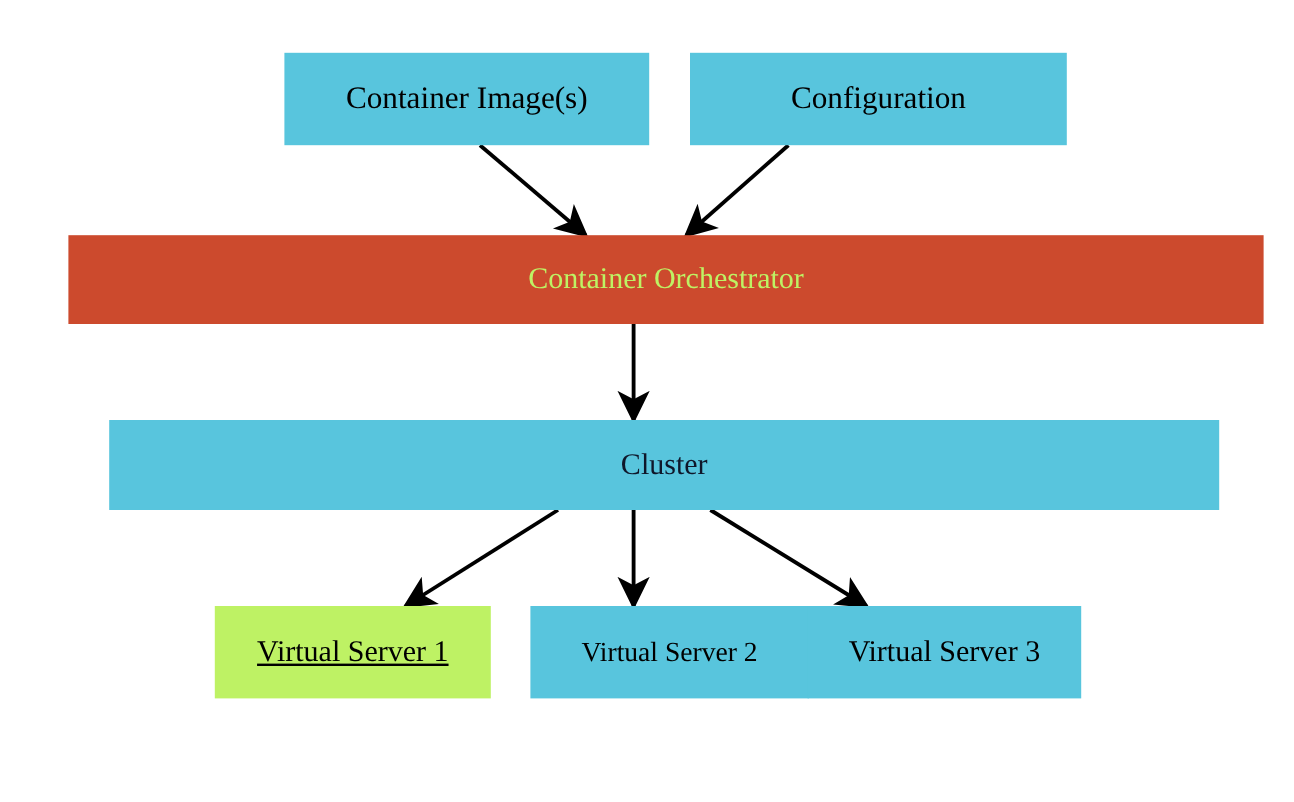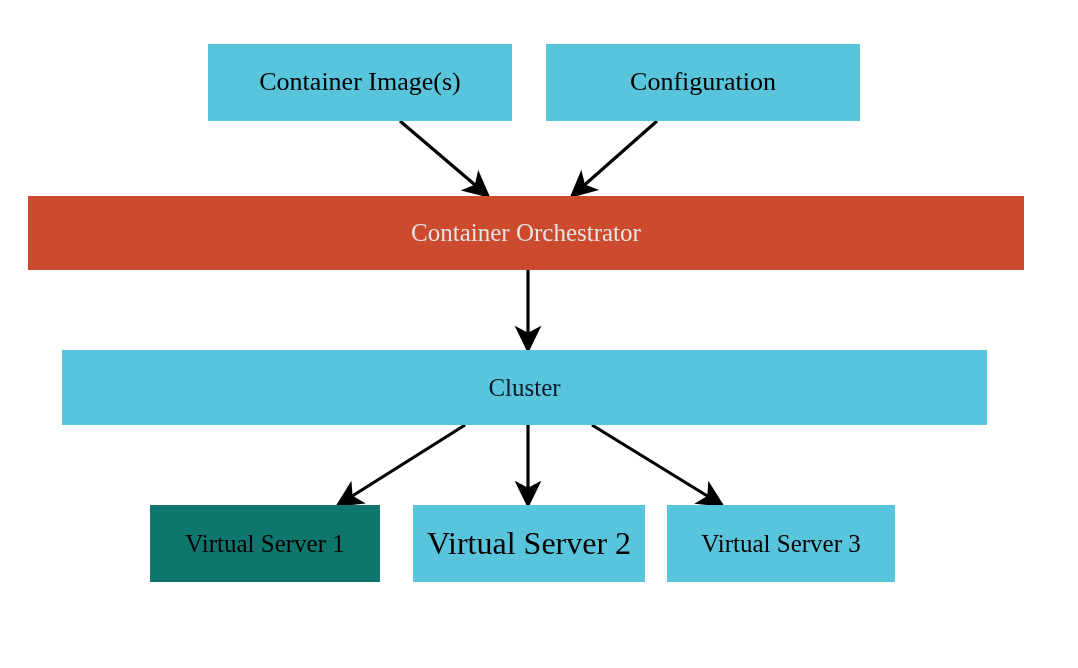--- a/index.html
+++ b/index.html
@@ -21,20 +21,21 @@
   }
   .node {
     position: absolute;
     box-sizing: border-box;
     display: flex;
     align-items: center;
     justify-content: center;
     text-align: left;
     line-height: 1.1;
     white-space: nowrap;
+    margin-left: 29px;
   }
   .node-label {
     display: block;
   }
 
   
   #node-container-image {
     left: 208px;  top: 44px;  width: 304px;  height: 77px;
     background: #58c5dd;
     color: #000000;
@@ -42,43 +43,44 @@
   }
   #node-configuration {
     left: 546px;  top: 44px;  width: 314px;  height: 77px;
     background: #58c5dd;
     color: #000000;
     font-size: 26px;
   }
   #node-orchestrator {
     left: 28px;  top: 196px;  width: 996px;  height: 74px;
     background: #cc4a2d;
-    color: #e5e5e5;
+    color: #bef264;
     font-size: 25px;
   }
   #node-cluster {
     left: 62px;  top: 350px;  width: 925px;  height: 75px;
     background: #58c5dd;
     color: #0f172a;
     font-size: 25px;
   }
   #node-vserver-1 {
     left: 150px;  top: 505px;  width: 230px;  height: 77px;
-    background: #0f766e;
+    background: #bef264;
     color: #000000;
     font-size: 25px;
+    text-decoration: underline;
   }
   #node-vserver-2 {
     left: 413px;  top: 505px;  width: 232px;  height: 77px;
     background: #58c5dd;
     color: #000000;
-    font-size: 32px;
+    font-size: 23px;
   }
   #node-vserver-3 {
-    left: 667px;  top: 505px;  width: 228px;  height: 77px;
+    left: 644px;  top: 505px;  width: 228px;  height: 77px;
     background: #58c5dd;
     color: #000000;
     font-size: 25px;
   }
 
   
   #edges {
     position: absolute;
     left: 0;
     top: 0;

